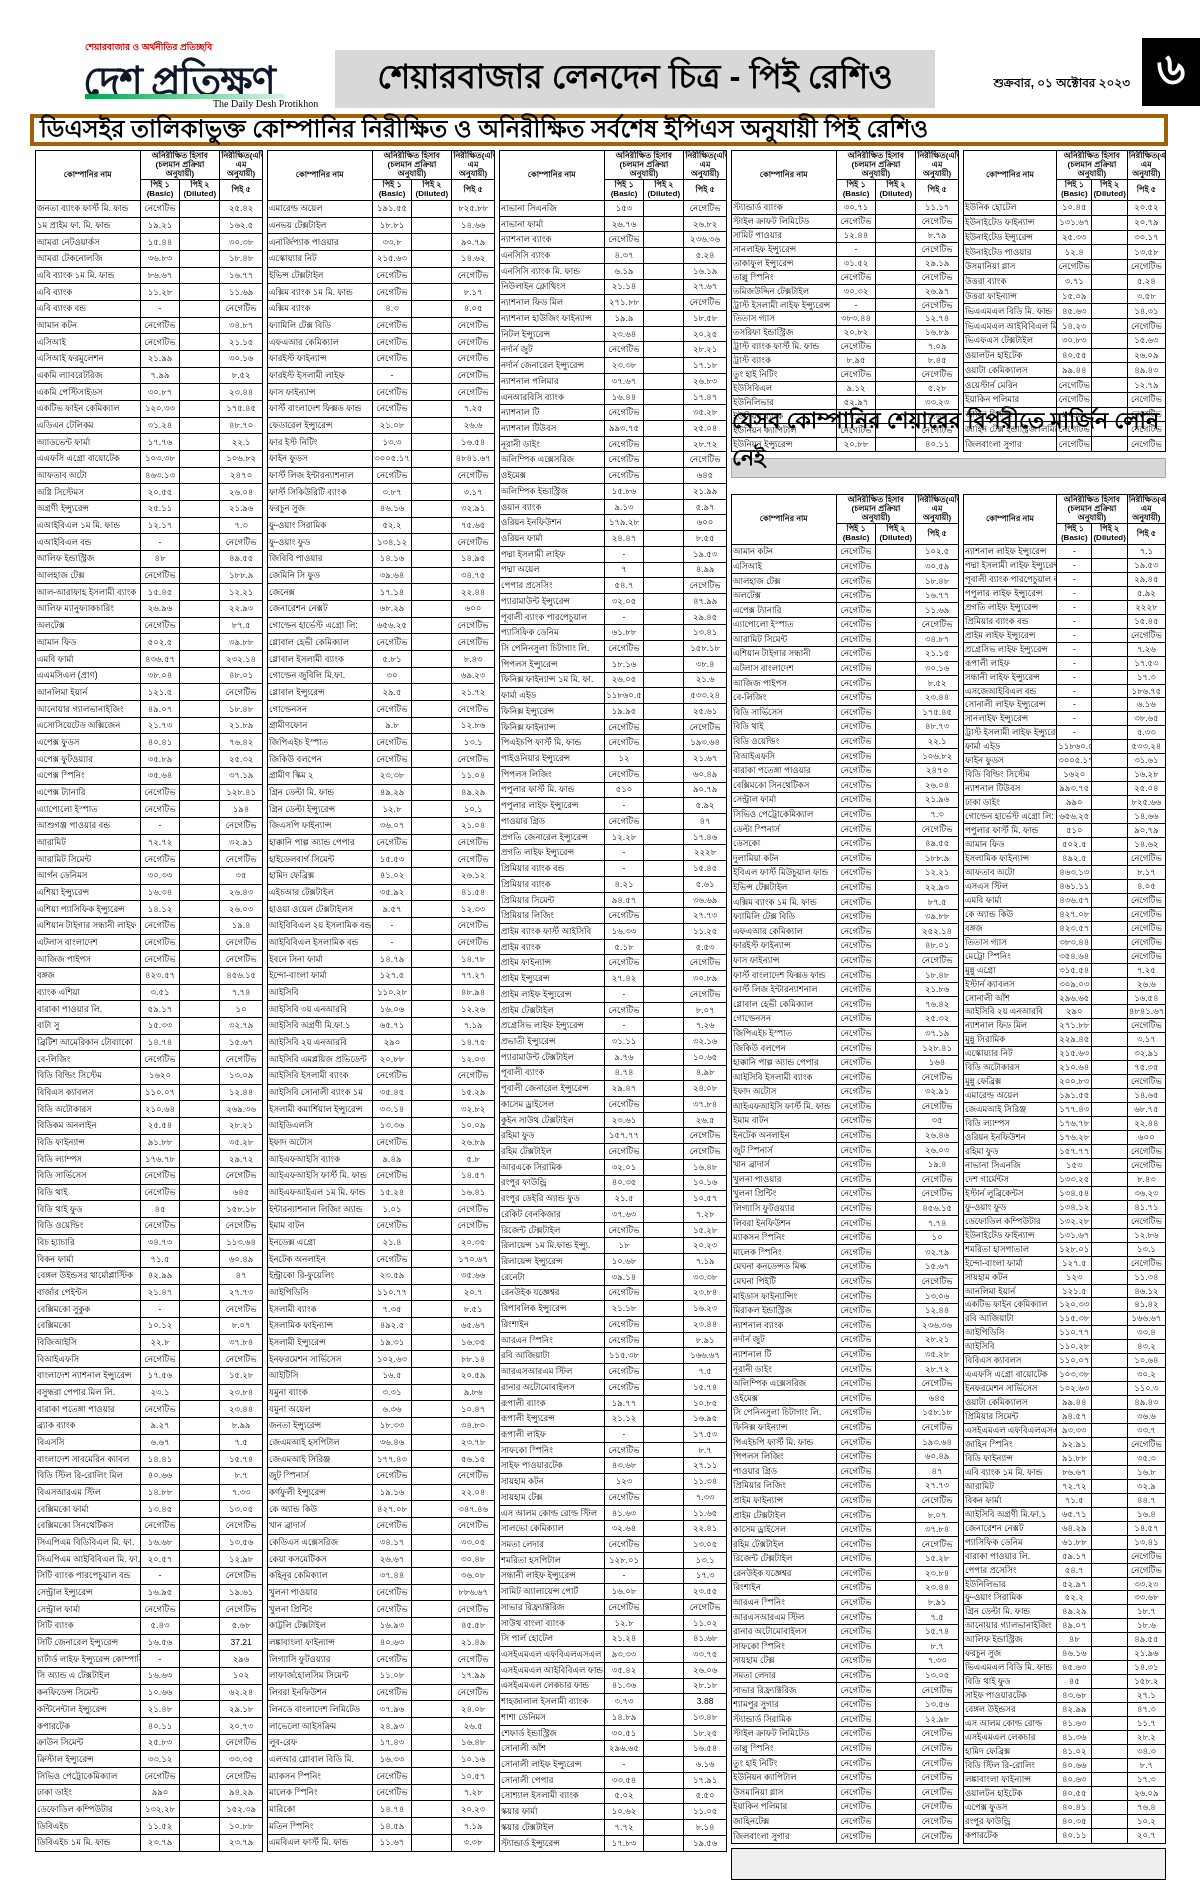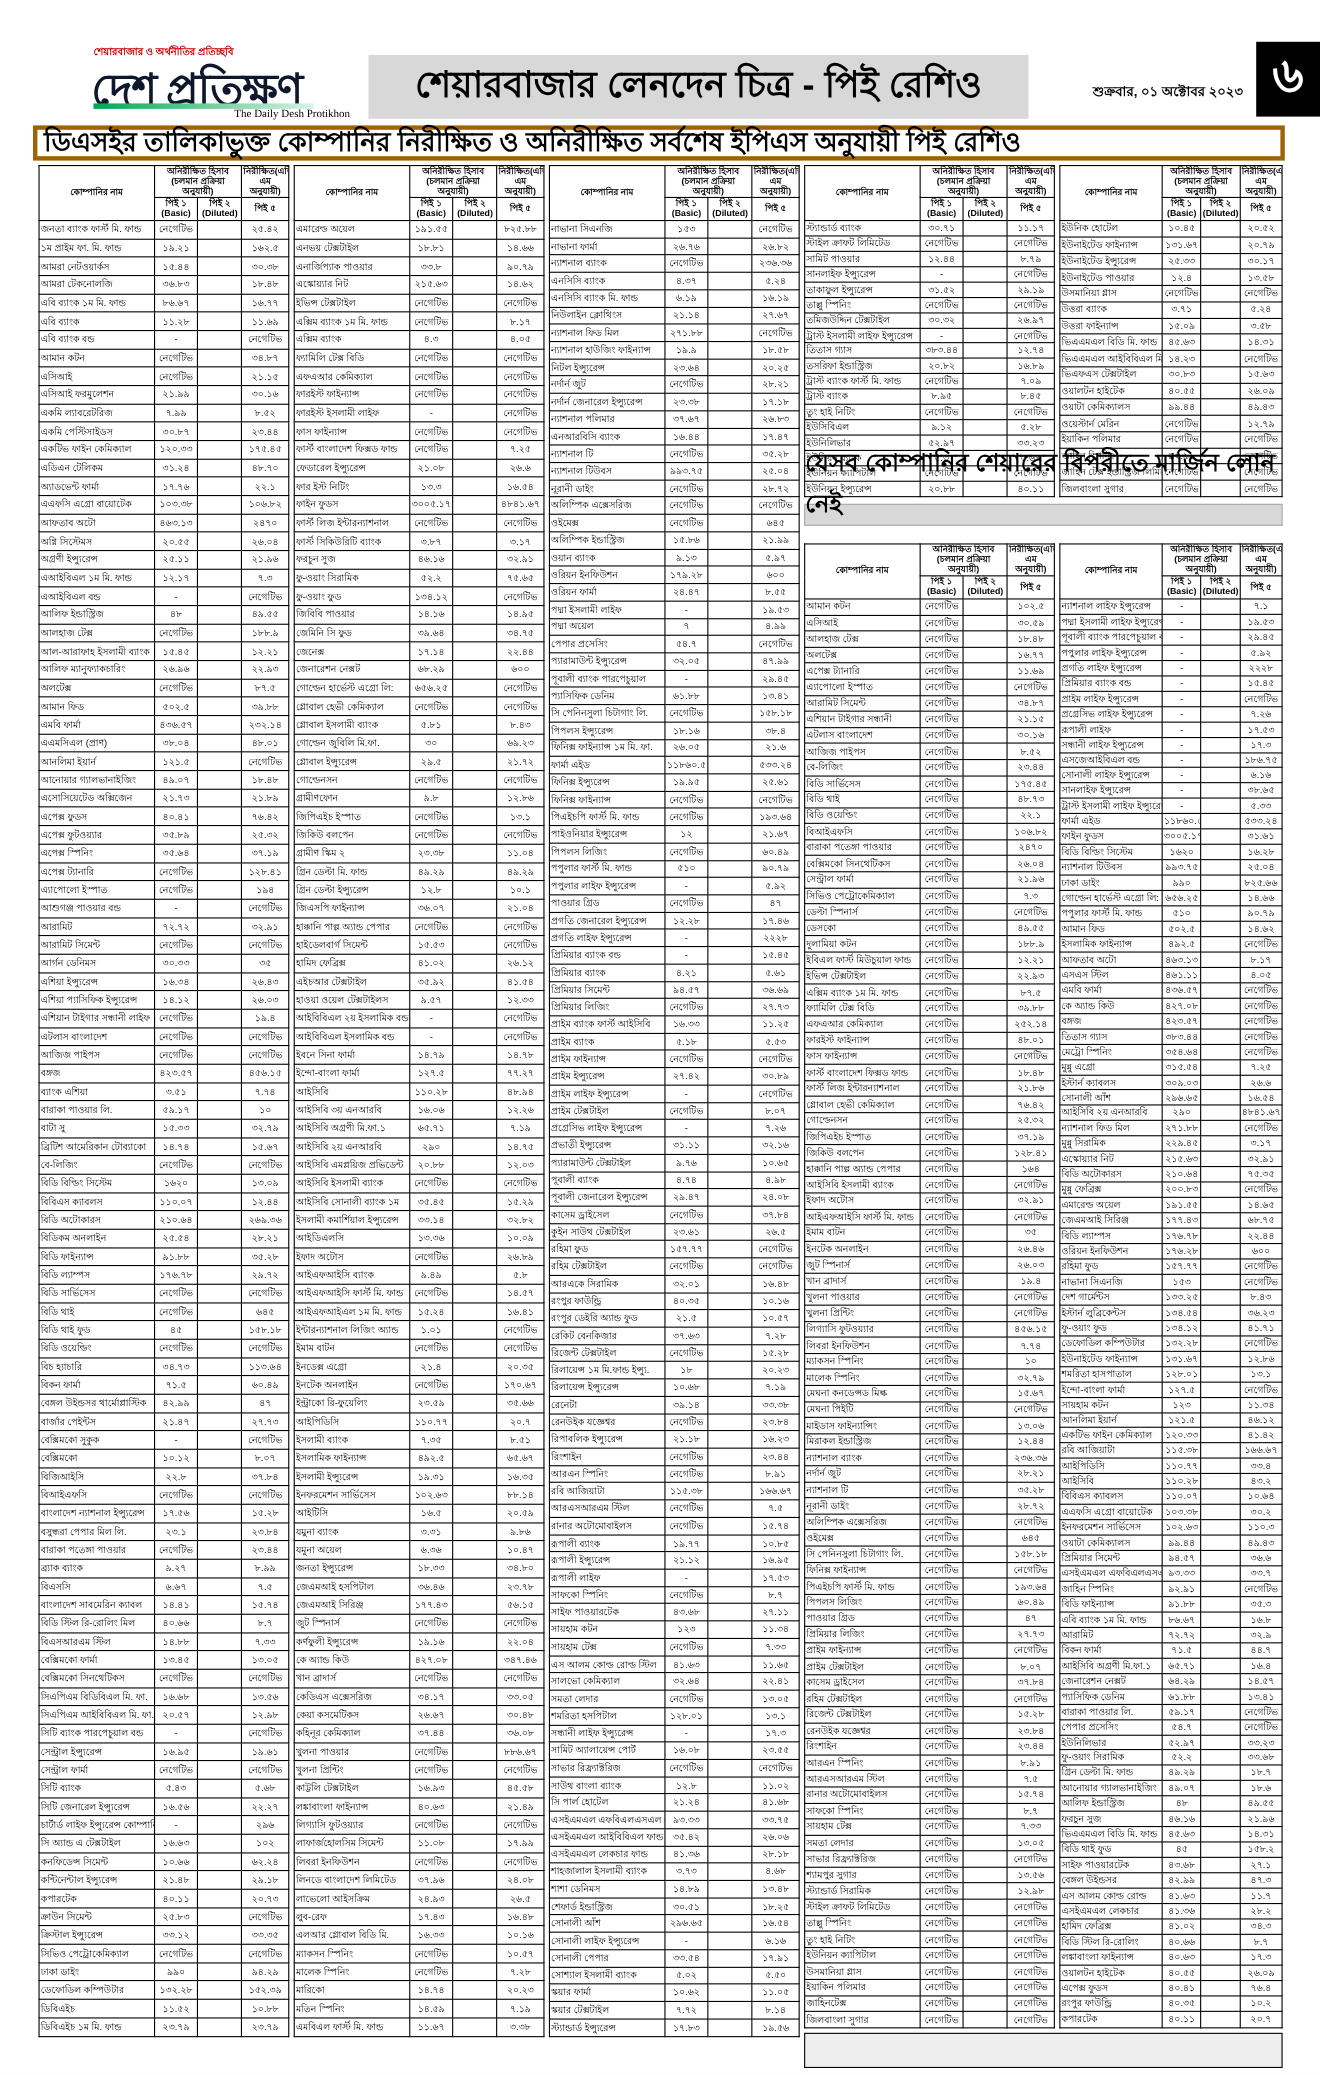--- a/index.html
+++ b/index.html
@@ -592,21 +592,21 @@
           <tr>
             <td class="c-name">সিটি ব্যাংক</td>
             <td class="c-num">৫.৪৩</td>
             <td class="c-num"></td>
             <td class="c-num">৫.৬৮</td>
           </tr>
           <tr>
             <td class="c-name">সিটি জেনারেল ইন্স্যুরেন্স</td>
             <td class="c-num">১৬.৫৬</td>
             <td class="c-num"></td>
-            <td class="c-num">২২.২৭</td>
+            <td class="c-num">37.21</td>
           </tr>
           <tr>
             <td class="c-name">চার্টার্ড লাইফ ইন্স্যুরেন্স কোম্পানি</td>
             <td class="c-num">-</td>
             <td class="c-num"></td>
             <td class="c-num">২৯৬</td>
           </tr>
           <tr>
             <td class="c-name">সি অ্যান্ড এ টেক্সটাইল</td>
             <td class="c-num">১৬.৬৩</td>
@@ -1870,21 +1870,21 @@
           <tr>
             <td class="c-name">এসইএমএল লেকচার ফান্ড</td>
             <td class="c-num">৪১.৩৬</td>
             <td class="c-num"></td>
             <td class="c-num">২৮.১৮</td>
           </tr>
           <tr>
             <td class="c-name">শাহজালাল ইসলামী ব্যাংক</td>
             <td class="c-num">৩.৭৩</td>
             <td class="c-num"></td>
-            <td class="c-num">৪.৬৮</td>
+            <td class="c-num">3.88</td>
           </tr>
           <tr>
             <td class="c-name">শাশা ডেনিমস</td>
             <td class="c-num">১৪.৮৯</td>
             <td class="c-num"></td>
             <td class="c-num">১৩.৪৮</td>
           </tr>
           <tr>
             <td class="c-name">শেফার্ড ইন্ডাস্ট্রিজ</td>
             <td class="c-num">৩০.৫১</td>

